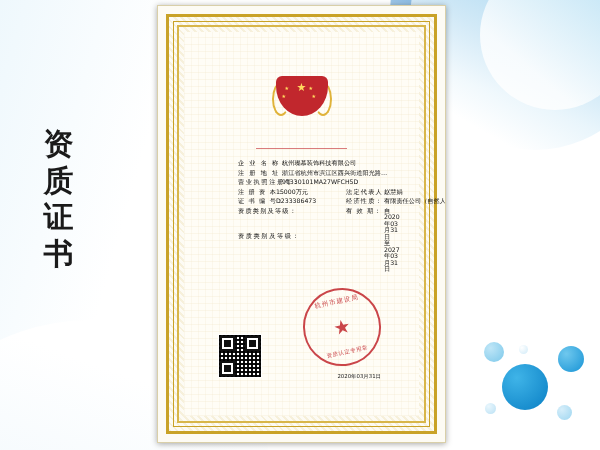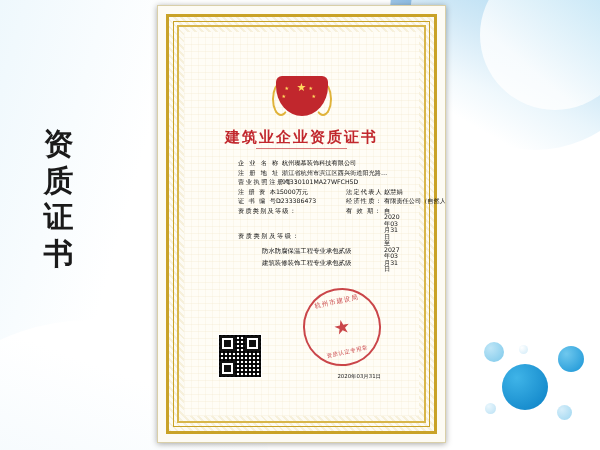--- a/index.html
+++ b/index.html
@@ -415,21 +415,20 @@
       <div class="wheat-l"></div>
       <div class="wheat-r"></div>
       <div class="shield"></div>
       <div class="star-big">★</div>
       <div class="star-s s1">★</div>
       <div class="star-s s2">★</div>
       <div class="star-s s3">★</div>
       <div class="star-s s4">★</div>
     </div>
 
-    <div class="cert-title">建筑业企业资质证书</div>
     <div class="title-rule"></div>
 
     <div class="info">
       <div class="row">
         <div class="lbl">企 业 名 称：</div>
         <div class="val">杭州璨慕装饰科技有限公司</div>
       </div>
       <div class="row">
         <div class="lbl">注 册 地 址：</div>
         <div class="val">浙江省杭州市滨江区西兴街道阳光路425号1幢231室（自主申报）</div>
@@ -468,24 +467,20 @@
         </div>
         <div class="half right">
           <div class="lbl">有 效 期：</div>
           <div class="val" style="white-space:pre-line;">自2020年03月31日
 至2027年03月31日</div>
         </div>
       </div>
     </div>
 
     <div class="scope-title">资质类别及等级：</div>
-    <div class="scope-list">
-      <div>防水防腐保温工程专业承包贰级</div>
-      <div>建筑装修装饰工程专业承包贰级</div>
-    </div>
 
     <div class="qr">
       <div class="pos tl">
           <i></i>
         </div>
       <div class="pos tr">
           <i></i>
         </div>
       <div class="pos bl">
           <i></i>

